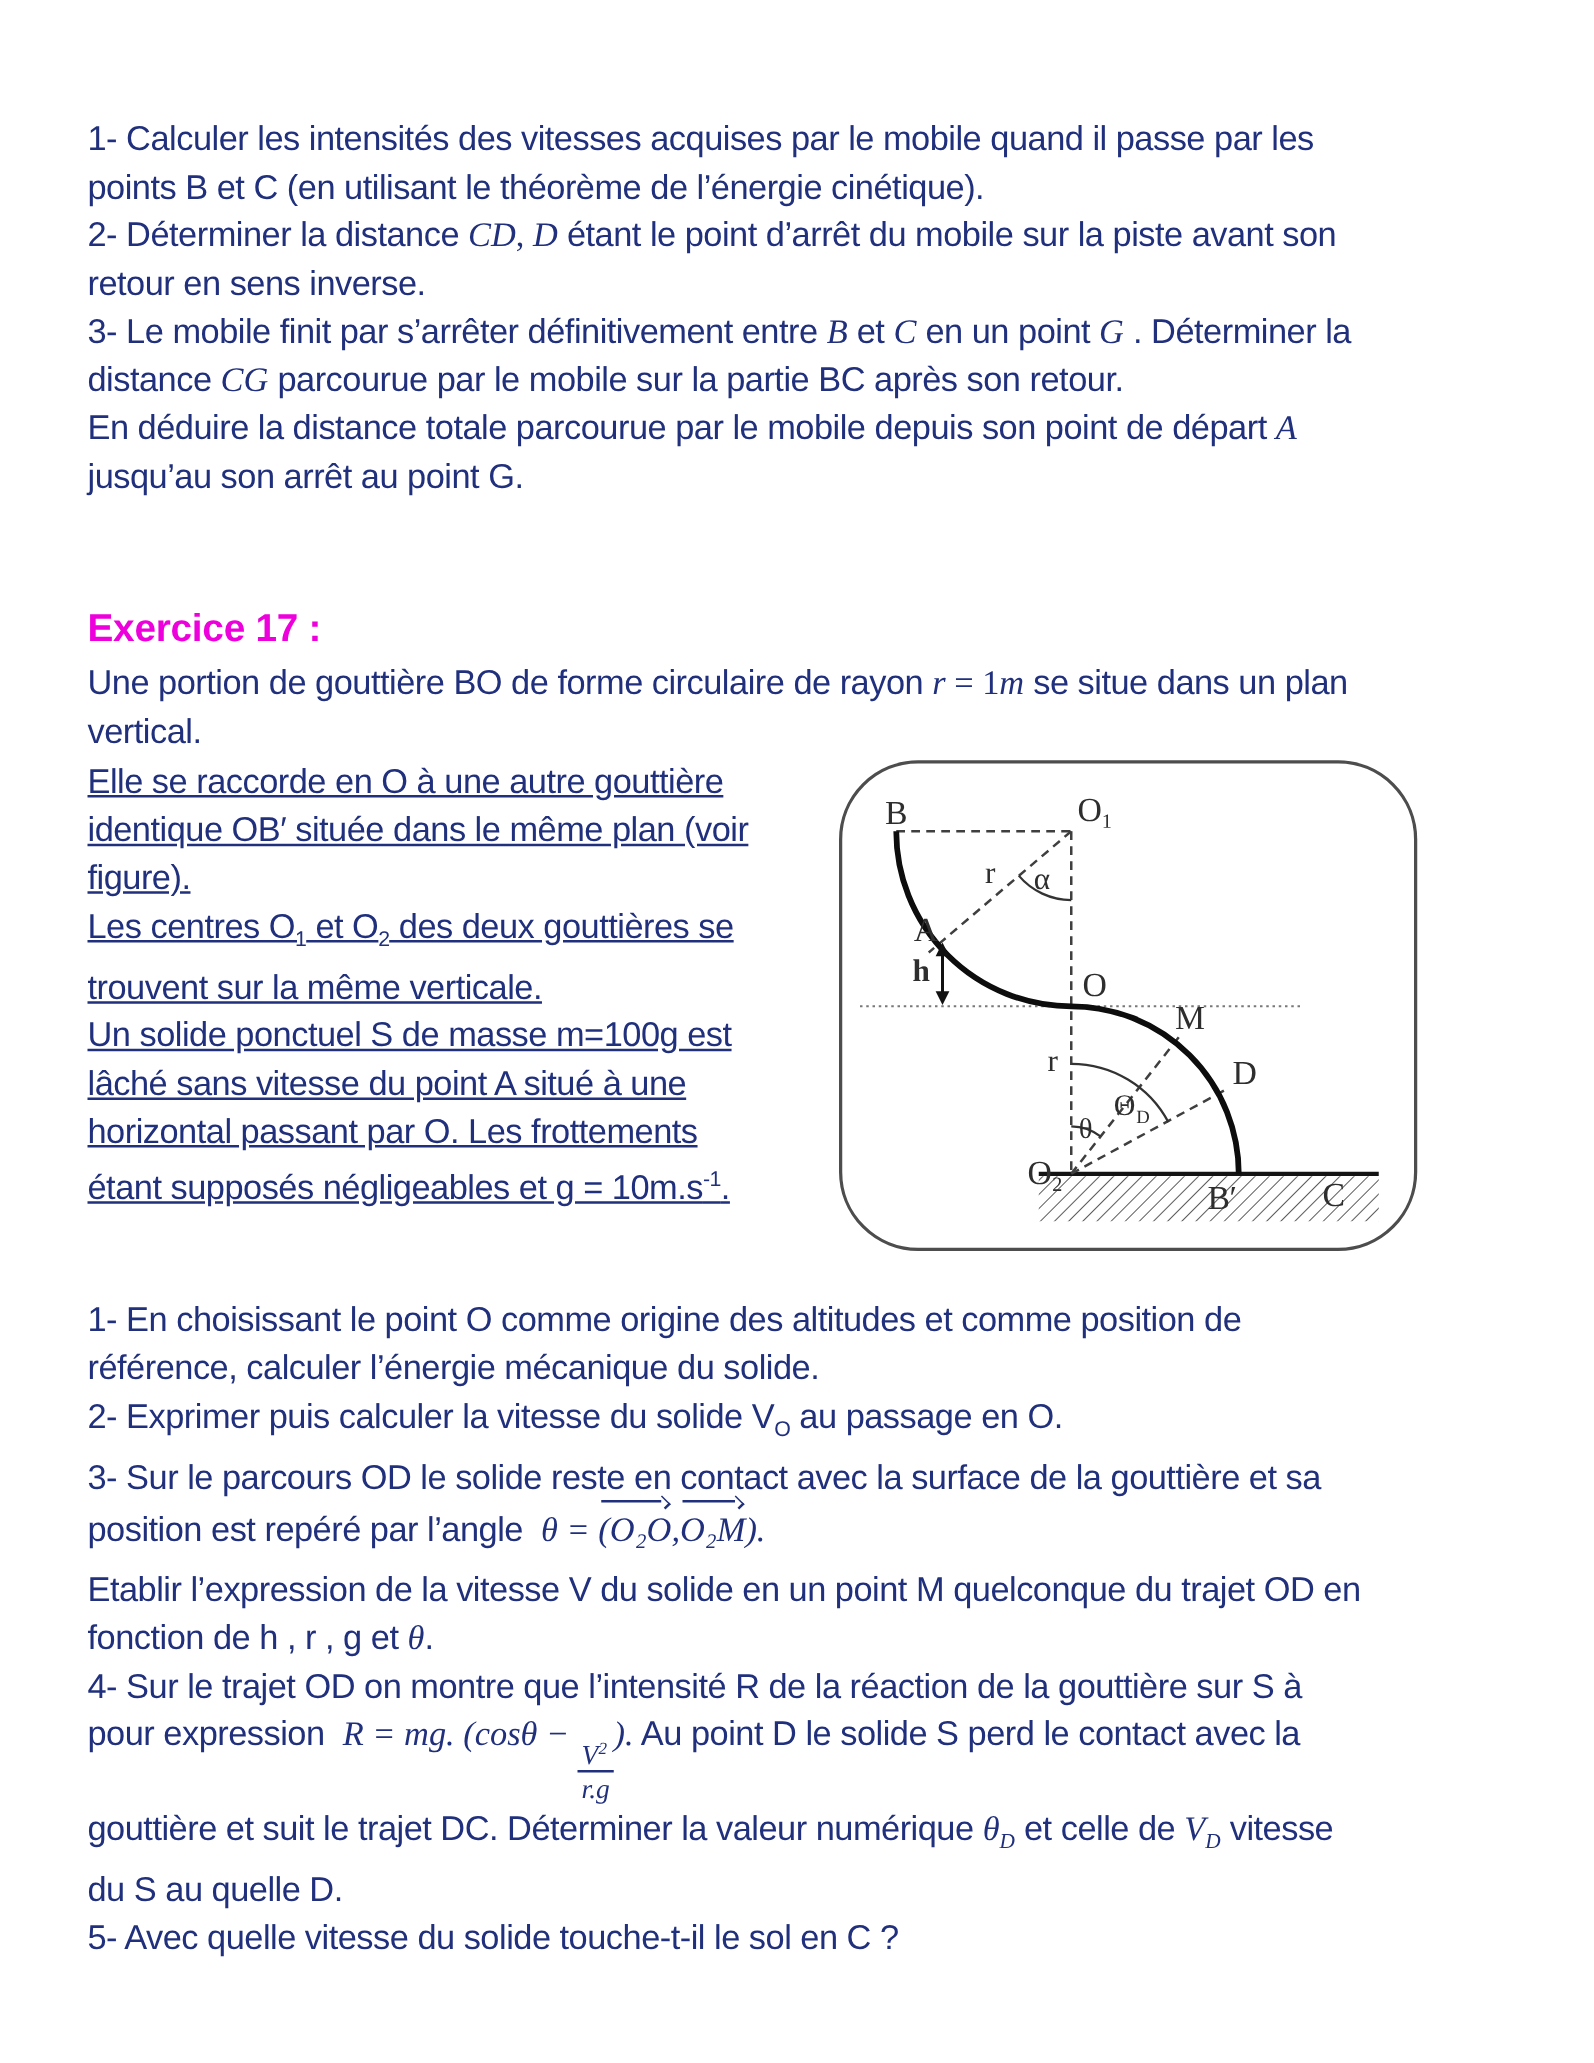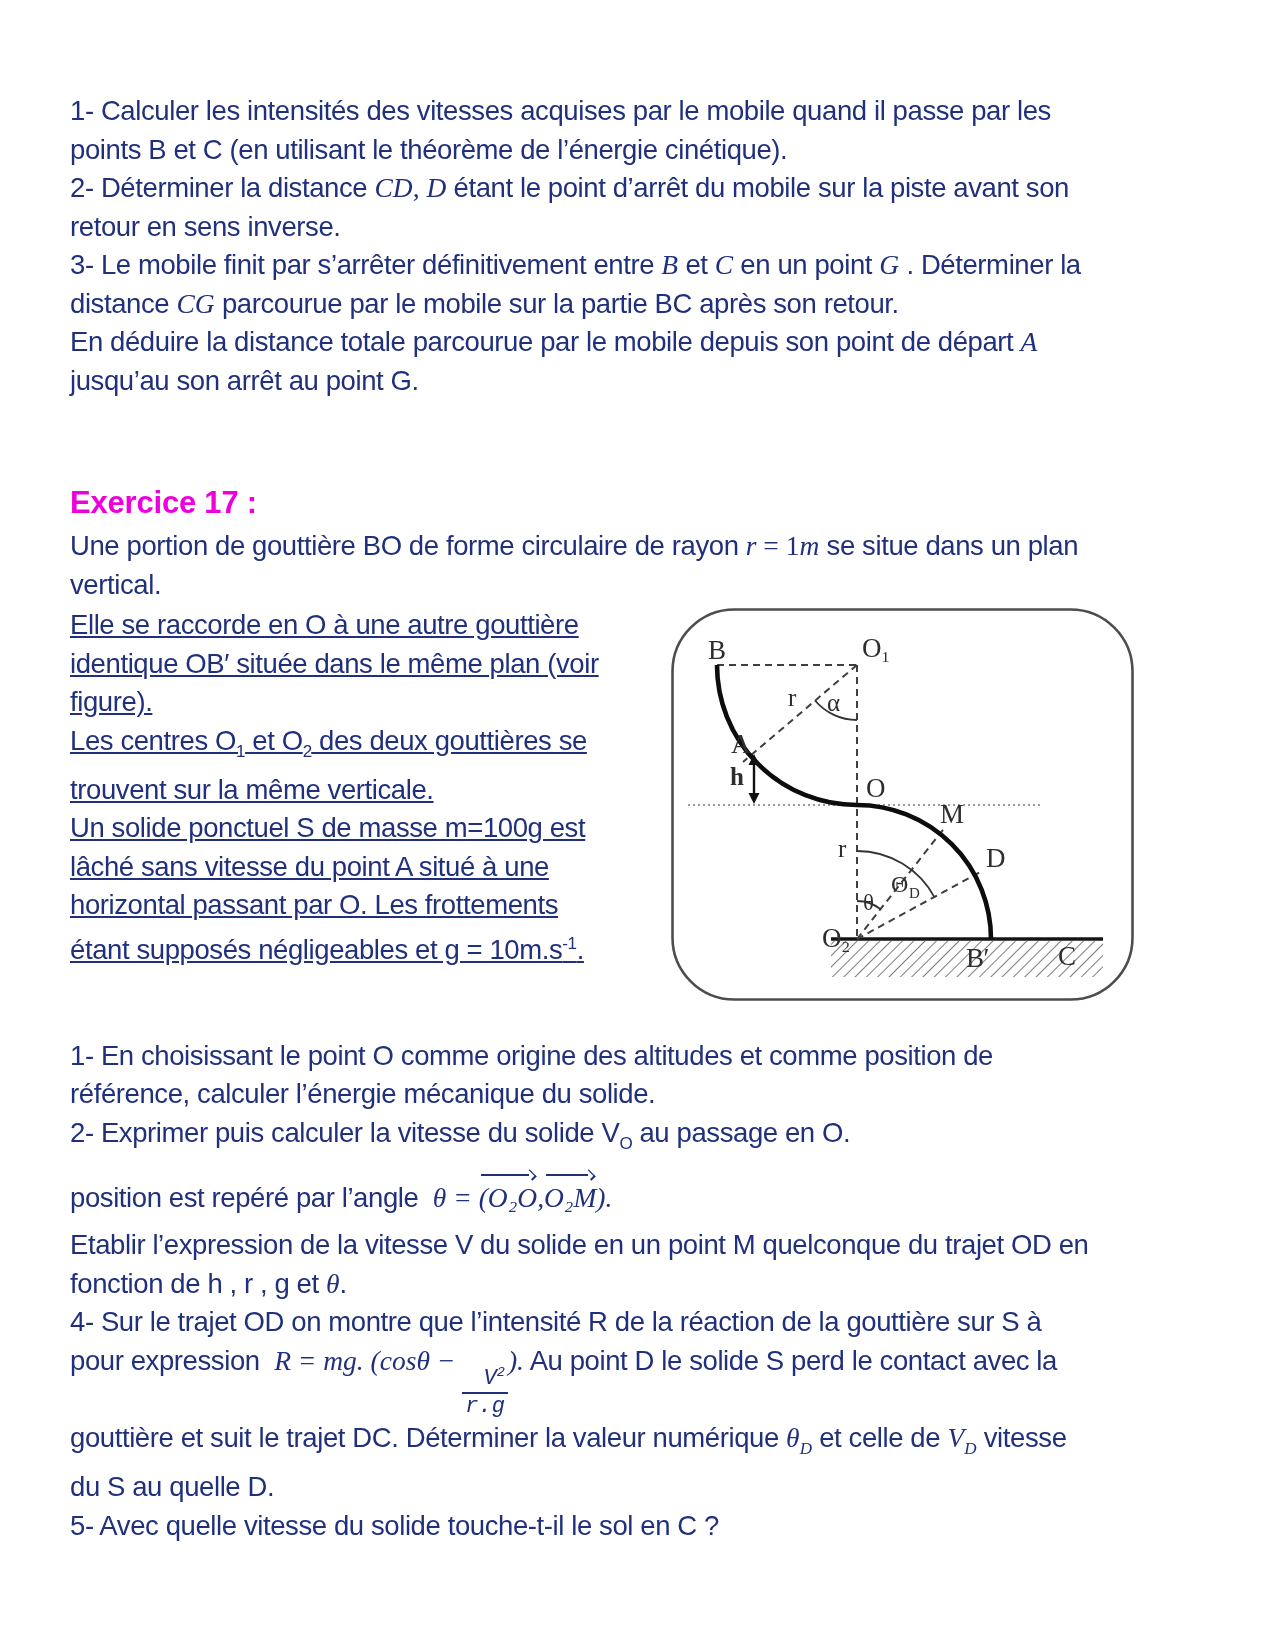--- a/index.html
+++ b/index.html
@@ -17,28 +17,28 @@
   sub { font-size:0.62em; }
   sup { font-size:0.62em; }
   .heading { color:#ee00dd; font-weight:bold; font-size:31px; line-height:40px;
              margin-top:83px; margin-bottom:4px; letter-spacing:-0.2px; }
   .row { display:flex; margin-top:2px; }
   .col-text { width:600px; flex:0 0 auto;text-decoration:underline; }
   .figwrap { margin-left:auto; margin-top:1px; }
   .qs { margin-top:24px; }
   .vecline { margin-bottom:9px; padding-top:4px; }
   .vec { position:relative; display:inline-block;
-         font-family:"Liberation Serif","DejaVu Serif",serif; font-style:italic; letter-spacing:0;margin-top:12px; }
+         font-family:"Liberation Serif","DejaVu Serif",serif; font-style:italic; letter-spacing:0; }
   .vec::before { content:""; position:absolute; left:2px; right:8px; top:-5px;
                  border-top:2px solid currentColor; }
   .vec::after  { content:""; position:absolute; right:1px; top:-8.5px; width:8px; height:8px;
                  border-top:2px solid currentColor; border-right:2px solid currentColor;
                  transform:rotate(45deg) scaleY(0.6); }
-  .frac { display:inline-flex; flex-direction:column; align-items:flex-end;
-          font-family:Liberation Mono, monospace; font-style:italic;
+  .frac { display:inline-flex; flex-direction:column; align-items:flex-start;
+          font-family:Liberation Serif, serif; font-style:italic;
           font-size:22px; line-height:1.15; vertical-align:-15px; letter-spacing:0;margin-top:14px; }
   .fnum { padding:0 3px; }
   .fden { border-top:2px solid currentColor; padding:0 3px; }
   .flabel { font-family:"Liberation Serif","DejaVu Serif",serif; fill:#2e2e2e; }
 </style>
 </head>
 <body>
 
 <div class="page">
 
@@ -121,20 +121,21 @@
         <text class="flabel" x="296" y="360" font-size="27">B′</text>
         <text class="flabel" x="388" y="358" font-size="27">C</text>
       </svg>
     </div>
   </div>
 
   <div class="qs">
     <div class="ln"><span>1- En choisissant le point O comme origine des altitudes et comme position de</span></div>
     <div class="ln"><span>référence, calculer l’énergie mécanique du solide.</span></div>
     <div class="ln"><span>2- Exprimer puis calculer la vitesse du solide V</span><sub>O</sub><span> au passage en O.</span></div>
+    <div class="ln"><span>3- Sur le parcours OD le solide reste en contact avec la surface de la gouttière et sa</span></div>
     <div class="ln vecline"><span>position est repéré par l’angle &nbsp;</span><span class="m">θ = </span><span class="vec">(O₂O</span><span class="m">,</span><span class="vec">O₂M</span><span class="m">).</span></div>
     <div class="ln"><span>Etablir l’expression de la vitesse V du solide en un point M quelconque du trajet OD en</span></div>
     <div class="ln"><span>fonction de h , r , g et </span><span class="m">θ</span><span>.</span></div>
     <div class="ln"><span>4- Sur le trajet OD on montre que l’intensité R de la réaction de la gouttière sur S à</span></div>
     <div class="ln"><span>pour expression &nbsp;</span><span class="m">R = mg. (cosθ − </span><span class="frac">
           <span class="fnum"><span>V</span><sup>2</sup></span>
           <span class="fden">r.g</span>
         </span><span class="m">).</span><span> Au point D le solide S perd le contact avec la</span></div>
     <div class="ln"><span>gouttière et suit le trajet DC. Déterminer la valeur numérique </span><span class="m">θ</span><sub class="m">D</sub><span> et celle de </span><span class="m">V</span><sub class="m">D</sub><span> vitesse</span></div>
     <div class="ln"><span>du S au quelle D.</span></div>

